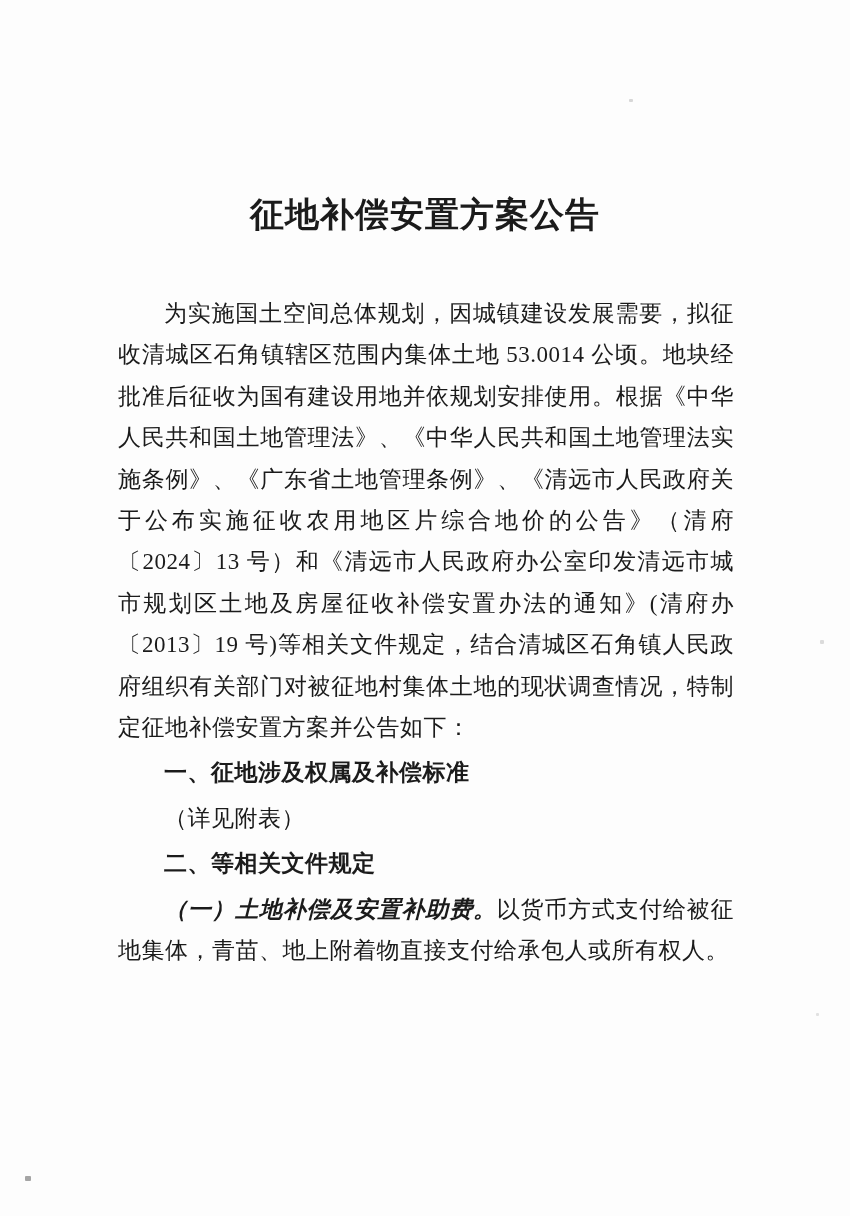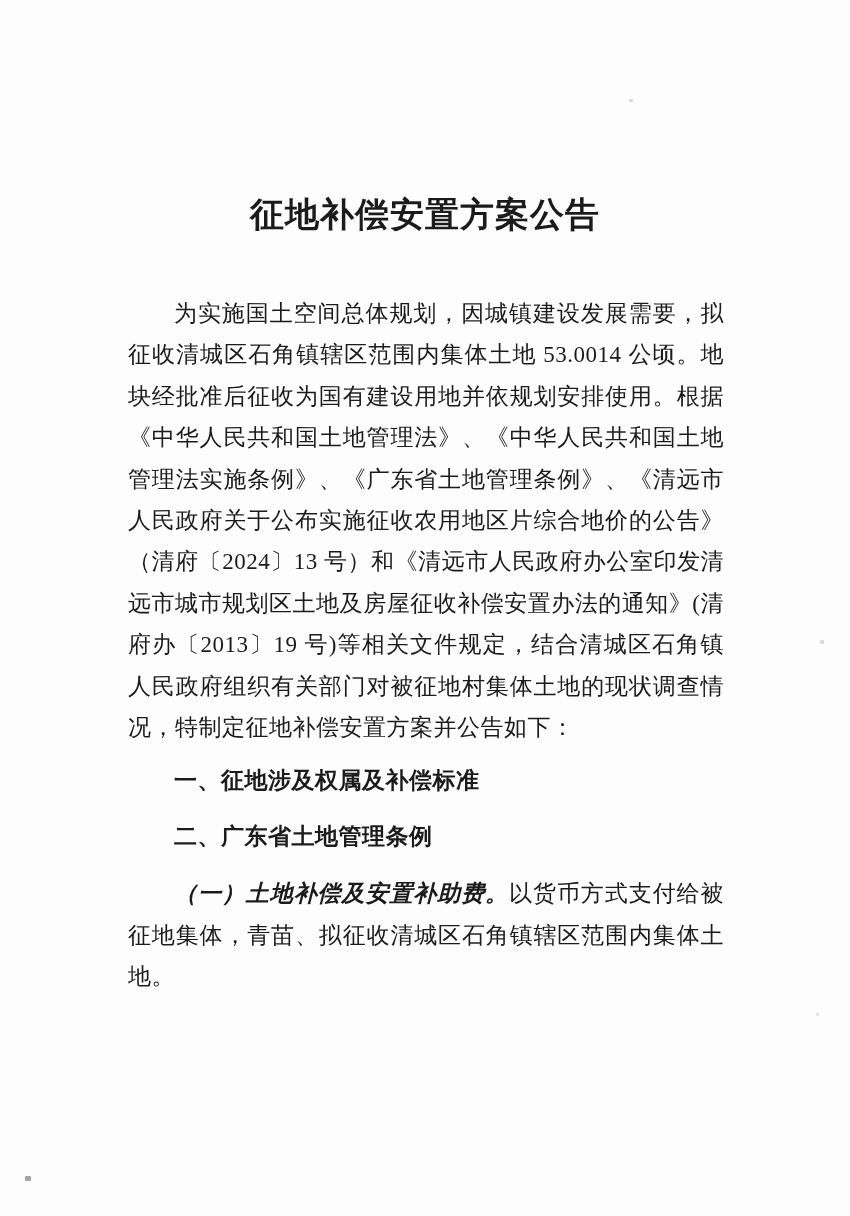--- a/index.html
+++ b/index.html
@@ -30,31 +30,31 @@
   .doc-body {
     margin: 56px 112px 0 114px;
     width: 624px;
     font-size: 23px;
     line-height: 41.4px;
     text-align: justify;
     text-justify: inter-ideograph;
     letter-spacing: 0.5px;
   }
   .para {
-    margin: 14px;
+    margin: 4px;
     text-indent: 2em;
   }
   .para .b {
     font-weight: 700;
     font-family: "Liberation Sans", "DejaVu Sans", sans-serif;
     font-style: italic;
   }
   .para.heading {
     font-weight: 700;
-    font-family: Liberation Mono, monospace;
+    font-family: Liberation Serif, serif;
   }
   
   .speck {
     position: absolute;
     background: #8f8f8f;
     border-radius: 1px;
     opacity: 0.7;
   }
   .speck-1 { left: 629px; top: 99px;  width: 4px; height: 3px; opacity: 0.35; }
   .speck-2 { left: 820px; top: 640px; width: 4px; height: 4px; opacity: 0.3; }
@@ -71,27 +71,30 @@
   <div class="doc-body">
 
     <p class="para">
       <span>为实施国土空间总体规划，因城镇建设发展需要，拟征收清城区石角镇辖区范围内集体土地 53.0014 公顷。地块经批准后征收为国有建设用地并依规划安排使用。根据《中华人民共和国土地管理法》、《中华人民共和国土地管理法实施条例》、《广东省土地管理条例》、《清远市人民政府关于公布实施征收农用地区片综合地价的公告》（清府〔2024〕13 号）和《清远市人民政府办公室印发清远市城市规划区土地及房屋征收补偿安置办法的通知》(清府办〔2013〕19 号)等相关文件规定，结合清城区石角镇人民政府组织有关部门对被征地村集体土地的现状调查情况，特制定征地补偿安置方案并公告如下：</span>
     </p>
 
     <p class="para heading">
       <span>一、征地涉及权属及补偿标准</span>
     </p>
 
+    <p class="para">
+      <span>（详见附表）</span>
+    </p>
 
     <p class="para heading">
-      <span>二、广东省土地管理条例</span>
+      <span>二、等相关文件规定</span>
     </p>
 
     <p class="para">
-      <span class="b">（一）土地补偿及安置补助费。</span><span>以货币方式支付给被征地集体，青苗、拟征收清城区石角镇辖区范围内集体土地。</span>
+      <span class="b">（一）土地补偿及安置补助费。</span><span>以货币方式支付给被征地集体，青苗、地上附着物直接支付给承包人或所有权人。</span>
     </p>
 
 
   </div>
 
   <div class="speck speck-1"></div>
   <div class="speck speck-2"></div>
   <div class="speck speck-3"></div>
   <div class="speck speck-4"></div>
 

